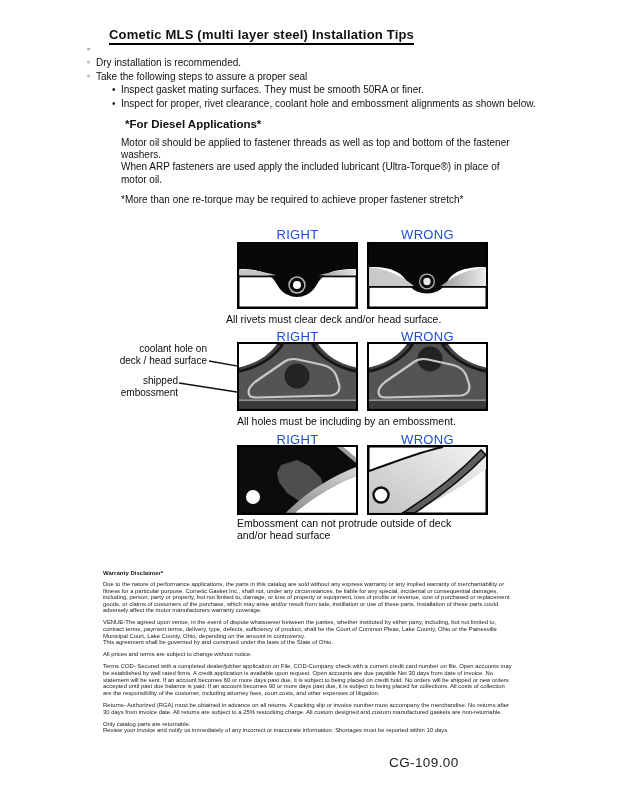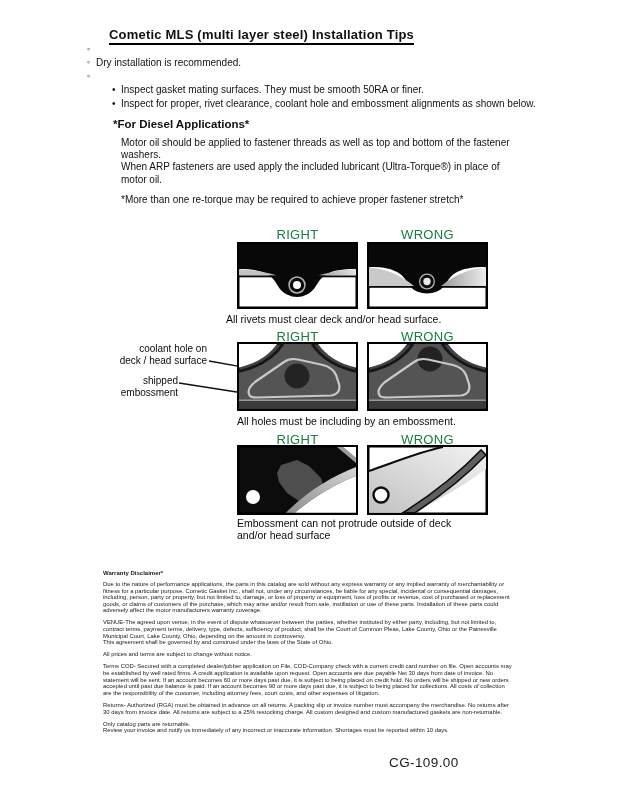--- a/index.html
+++ b/index.html
@@ -21,25 +21,25 @@
 
   
   .tips{left:87px;top:43px;width:470px;font-size:10px;line-height:13.4px;}
   .bullet{display:flex;align-items:flex-start;}
   .bullet .mk{width:9px;flex:0 0 9px;font-size:9px;line-height:13.4px;}
   .bullet.sub{margin-left:25px;}
   .bullet.sub .mk{font-size:10px;}
 
   
   .diesel{left:113px;top:118px;width:412px;}
-  .diesel h2{margin:0 0 7px 0;font-size:11.5px;font-weight:bold;}
+  .diesel h2{margin:0 0 7px 12px;font-size:11.5px;font-weight:bold;}
   .diesel p{margin:0 0 8px 8px;font-size:10px;line-height:12.2px;}
 
   
-  .figlbl{width:121px;text-align:center;font-size:13px;letter-spacing:.3px;color:#15803d;}
+  .figlbl{width:121px;text-align:center;font-size:13px;letter-spacing:.3px;color:#1d4ed8;}
   .cap{font-size:10.5px;line-height:12px;color:#0c0c0c;}
   .fig-img{width:121px;}
   .fig-img svg{display:block;}
 
   .lbl-r1{left:237px;top:227px;} .lbl-w1{left:367px;top:227px;}
   .img-r1{left:237px;top:242px;} .img-w1{left:367px;top:242px;}
   .cap-1 {left:226px;top:313px;width:290px;}
 
   .lbl-r2{left:237px;top:329px;} .lbl-w2{left:367px;top:329px;}
   .img-r2{left:237px;top:342px;} .img-w2{left:367px;top:342px;}
@@ -71,20 +71,21 @@
 <div class="abs tips">
   <div class="bullet">
     <span class="mk">◦</span>
   </div>
   <div class="bullet">
     <span class="mk">◦</span>
     <span>Dry installation is recommended.</span>
   </div>
   <div class="bullet">
     <span class="mk">◦</span>
+    <span>Take the following steps to assure a proper seal</span>
   </div>
   <div class="bullet sub">
     <span class="mk">•</span>
     <span>Inspect gasket mating surfaces.  They must be smooth 50RA or finer.</span>
   </div>
   <div class="bullet sub">
     <span class="mk">•</span>
     <span>Inspect for proper, rivet clearance, coolant hole and embossment alignments as shown below.</span>
   </div>
 </div>

